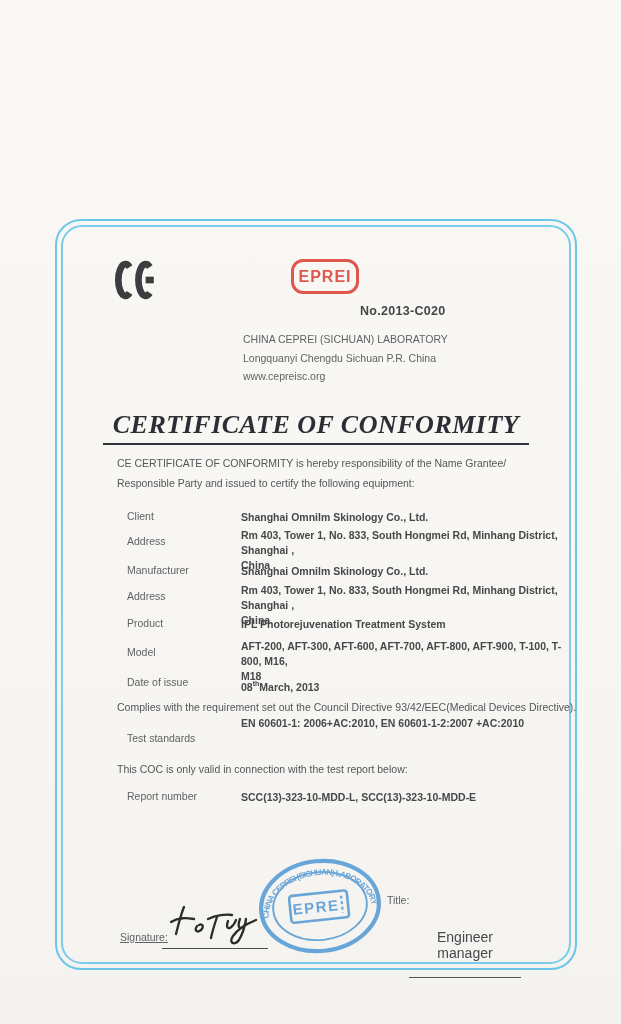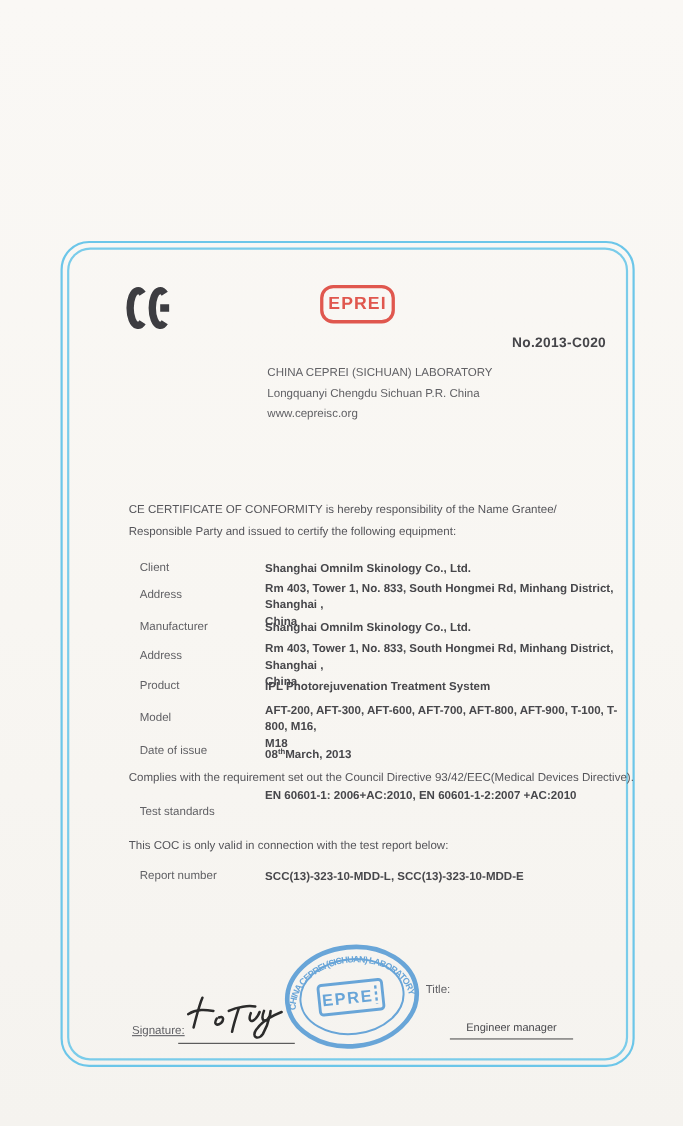--- a/index.html
+++ b/index.html
@@ -22,21 +22,21 @@
   .ce-svg { position:absolute; left:114px; top:259px; }
   .eprei-logo {
     position:absolute; left:291px; top:259px; width:68px; height:35px;
     border:3.5px solid #e0574e; border-radius:12px;
     display:flex; align-items:center; justify-content:center;
   }
   .eprei-logo span {
     color:#e0574e; font-weight:bold; font-size:16px; letter-spacing:1px;
   }
   .cert-no {
-    position:absolute; left:396px; top:304px; width:155px; text-align:right;
+    position:absolute; left:360px; top:304px; width:155px; 
     font-size:12.5px; font-weight:bold; color:#454549; letter-spacing:.3px;
   }
   .lab-block {
     position:absolute; left:243px; top:330px;
     font-size:10.5px; color:#616165; line-height:18.5px;
   }
   .title-wrap { position:absolute; left:55px; top:410px; width:522px; text-align:center; }
   .title-text {
     display:inline-block;
     font-family:"Liberation Serif", serif; font-style:italic; font-weight:bold;
@@ -54,21 +54,21 @@
   }
   .stmt { position:absolute; left:117px; font-size:10.5px; color:#55555a; }
   .sup { font-size:7px; vertical-align:super; }
   .stamp-svg { position:absolute; left:246px; top:847px; transform:rotate(-6deg); opacity:.92; }
   .sig-label { position:absolute; left:120px; top:931px; font-size:10.5px; color:#616165;text-decoration:underline; }
   .sig-line  { position:absolute; left:162px; top:948px; width:106px; border-top:1.8px solid #4c4c4c; }
   .sig-svg   { position:absolute; left:170px; top:896px; }
   .ttl-label { position:absolute; left:387px; top:894px; font-size:10.5px; color:#616165; }
   .ttl-value {
     position:absolute; left:409px; top:929px; width:112px; text-align:center;
-    font-size:10px; color:#48484c; border-bottom:1.6px solid #555; padding-bottom:4px;
+    font-size:14px; color:#48484c; border-bottom:1.6px solid #555; padding-bottom:16px;
   }
 </style>
 </head>
 <body>
 
 <div class="page">
 
   <div class="border-outer"></div>
   <div class="border-inner"></div>
 
@@ -85,20 +85,23 @@
   </div>
 
   <div class="cert-no">No.2013-C020</div>
 
   <div class="lab-block">
     <div>CHINA CEPREI (SICHUAN) LABORATORY</div>
     <div>Longquanyi Chengdu Sichuan P.R. China</div>
     <div>www.cepreisc.org</div>
   </div>
 
+  <div class="title-wrap">
+    <span class="title-text">CERTIFICATE OF CONFORMITY</span>
+  </div>
 
   <div class="intro">
     <div>CE CERTIFICATE OF CONFORMITY is hereby responsibility of the Name Grantee/</div>
     <div>Responsible Party and issued to certify the following equipment:</div>
   </div>
 
   <div class="row-label" style="top:510px">Client</div>
   <div class="row-value" style="top:510px">Shanghai Omnilm Skinology Co., Ltd.</div>
 
   <div class="row-label" style="top:535px">Address</div>

